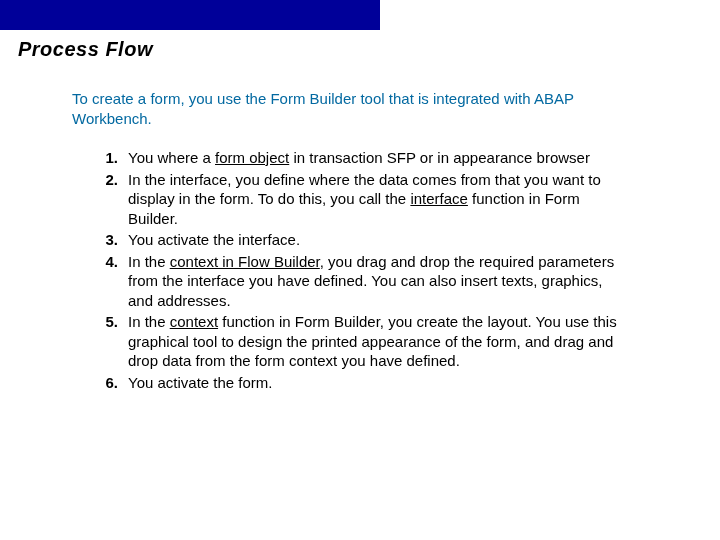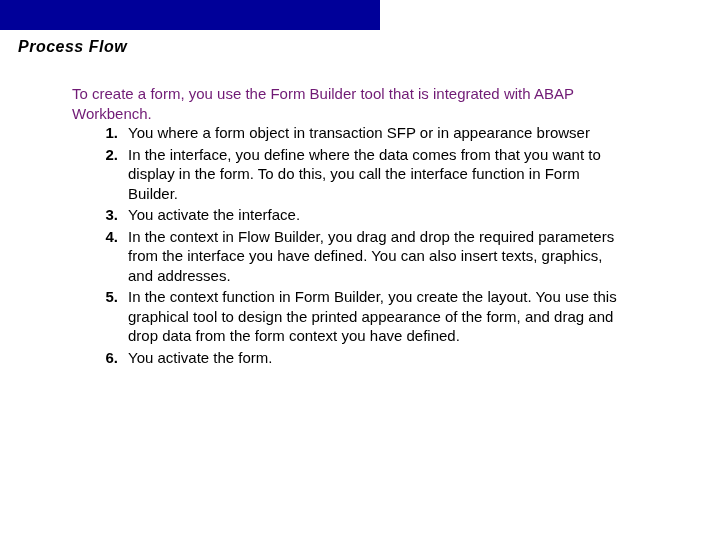--- a/index.html
+++ b/index.html
@@ -13,34 +13,35 @@
       background: #ffffff;
       font-family: Arial, Helvetica, sans-serif;
       position: relative;
     }
     .header-bar {
       background: #000099;
       height: 30px;
       width: 380px;
     }
     .title {
-      font-size: 16px;
+      font-size: 20px;
       font-weight: bold;
       font-style: italic;
       color: #000000;
       padding: 8px 0 0 18px;
       letter-spacing: 0.5px;
     }
     .content {
       padding: 28px 50px 0 72px;
     }
     .intro {
       font-size: 15px;
-      color: #701a75;
+      color: #0369a1;
       line-height: 1.3;
+      margin-bottom: 20px;
       padding-right: 30px;
     }
     .steps {
       padding-left: 30px;
     }
     .step {
       display: flex;
       font-size: 15px;
       color: #000000;
       line-height: 1.3;
@@ -50,20 +51,21 @@
       font-weight: bold;
       min-width: 26px;
       text-align: right;
       padding-right: 10px;
     }
     .step-text {
       flex: 1;
       padding-right: 40px;
     }
     .underline {
+      text-decoration: underline;
     }
   </style>
 </head>
 <body>
 
 <div class="header-bar"></div>
 <div class="title">Process Flow</div>
 
 <div class="content">
   <p class="intro">To create a form, you use the Form Builder tool that is integrated with ABAP Workbench.</p>

